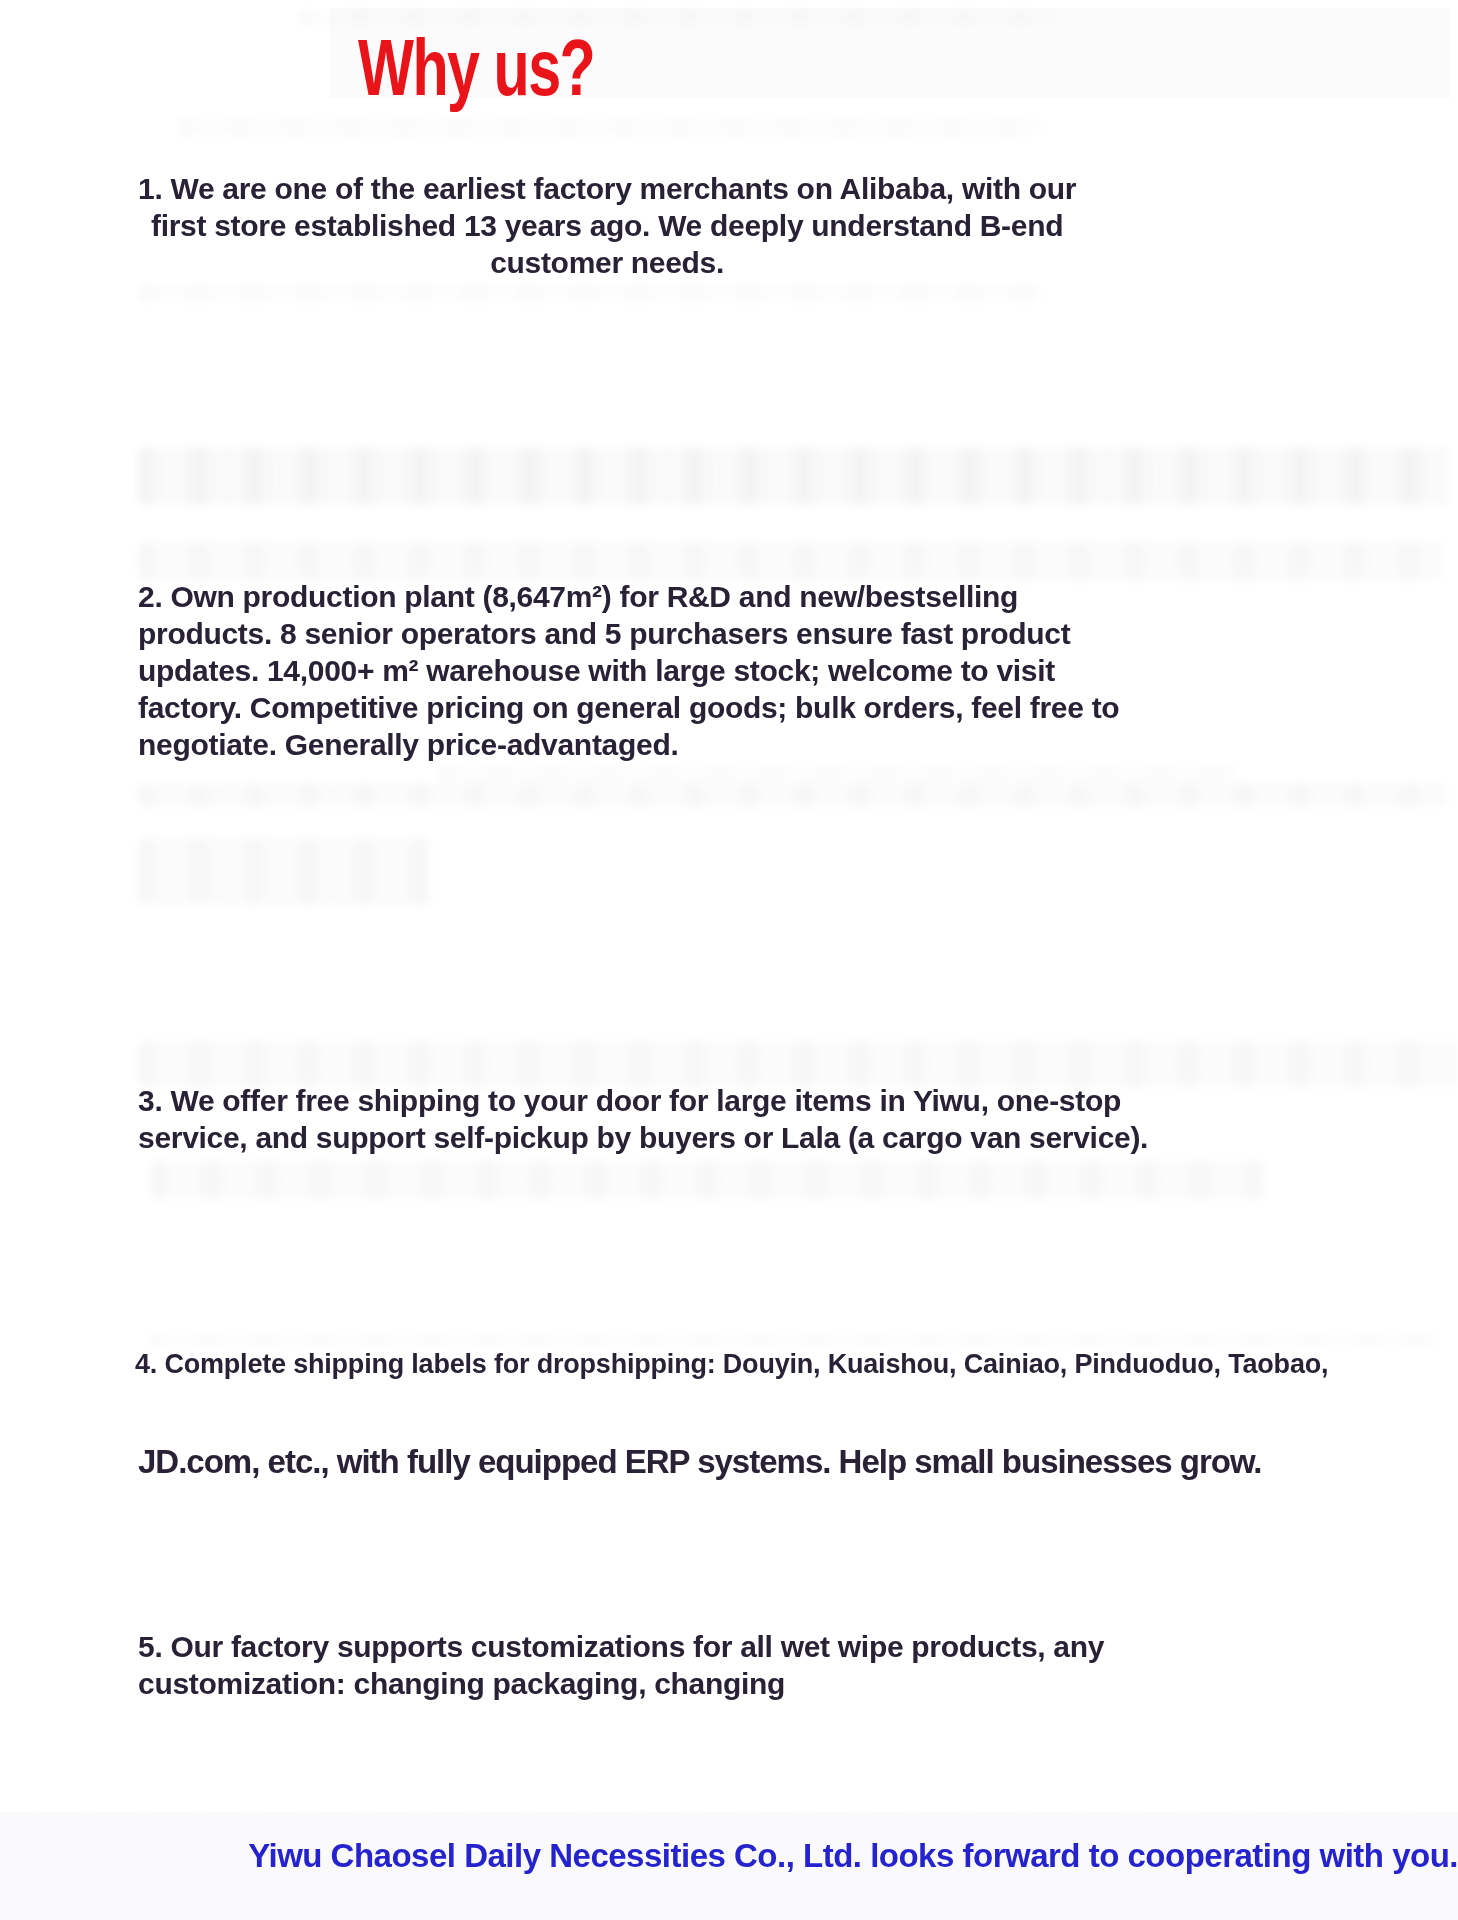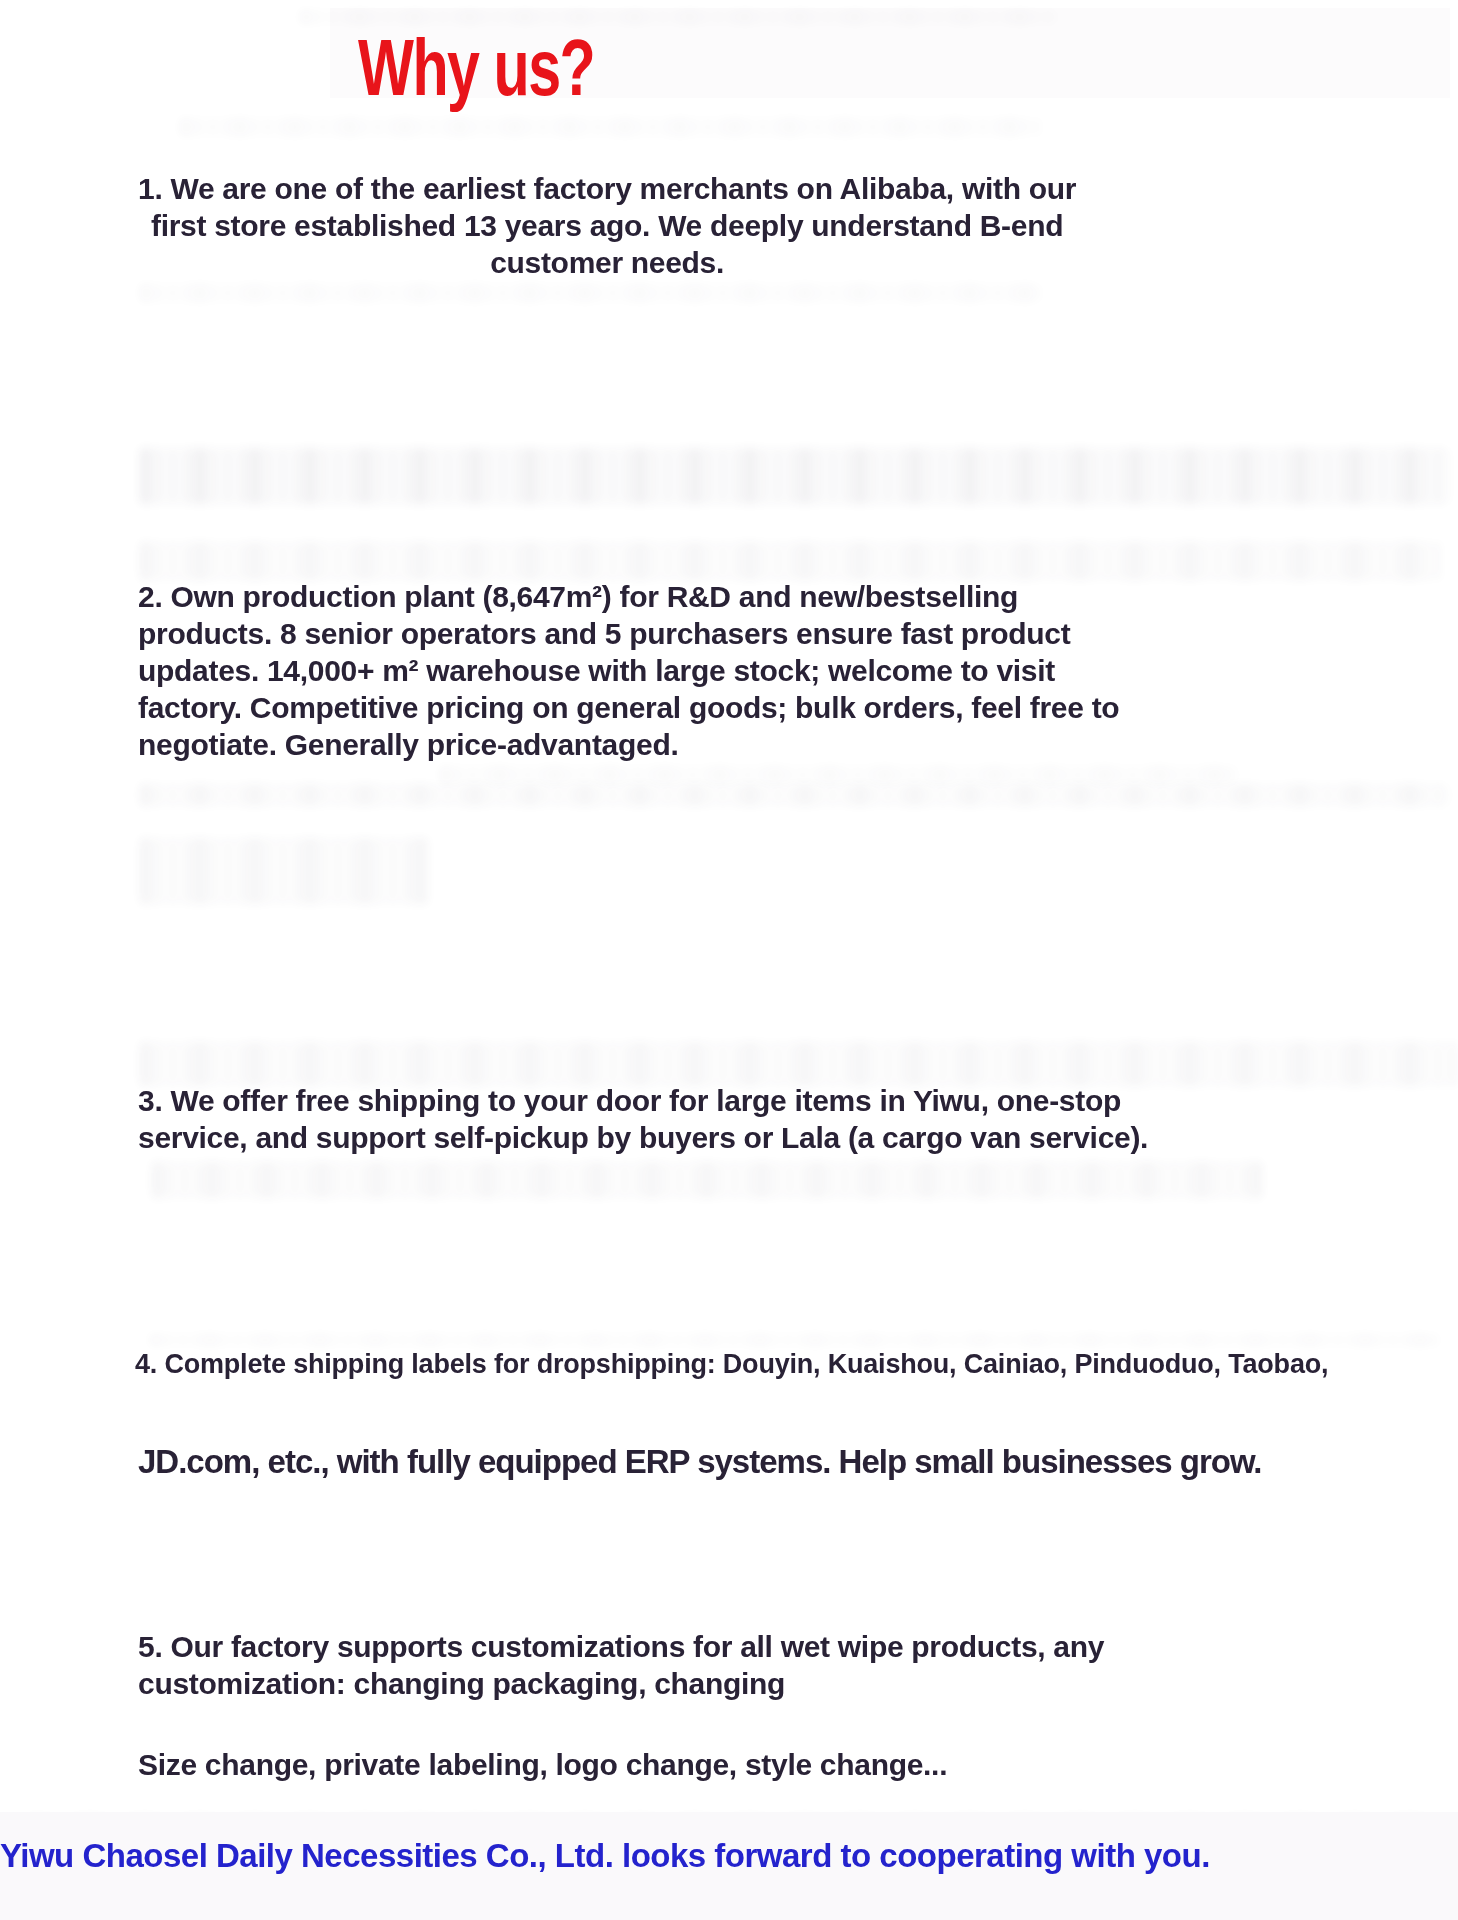--- a/index.html
+++ b/index.html
@@ -55,21 +55,21 @@
   .footer-band{
     position:absolute;
     left:0; top:1812px;
     width:1458px; height:108px;
     background:var(--c-footer-band);
   }
   .footer-text{
     position:absolute;
     left:0; top:24px;
     width:100%;
-    text-align:left;
+    text-align:right;
     font-size:33px;
     line-height:40px;
     font-weight:700;
     letter-spacing:-0.5px;
     color:var(--c-footer);
     white-space:nowrap;
   }
   
   .ghost{
     position:absolute;
@@ -134,21 +134,18 @@
 
   <div class="para p-large" style="left:138px; top:1442px;">
     <div class="line">JD.com, etc., with fully equipped ERP systems. Help small businesses grow.</div>
   </div>
 
   <div class="para p-standard" style="left:138px; top:1628px;">
     <div class="line">5. Our factory supports customizations for all wet wipe products, any</div>
     <div class="line">customization: changing packaging, changing</div>
   </div>
 
-  <div class="para p-standard" style="left:138px; top:1746px;">
-    <div class="line">Size change, private labeling, logo change, style change...</div>
-  </div>
 
   <div class="footer-band">
     <div class="footer-text">Yiwu Chaosel Daily Necessities Co., Ltd. looks forward to cooperating with you.</div>
   </div>
 
 </div>
 
 </body></html>

